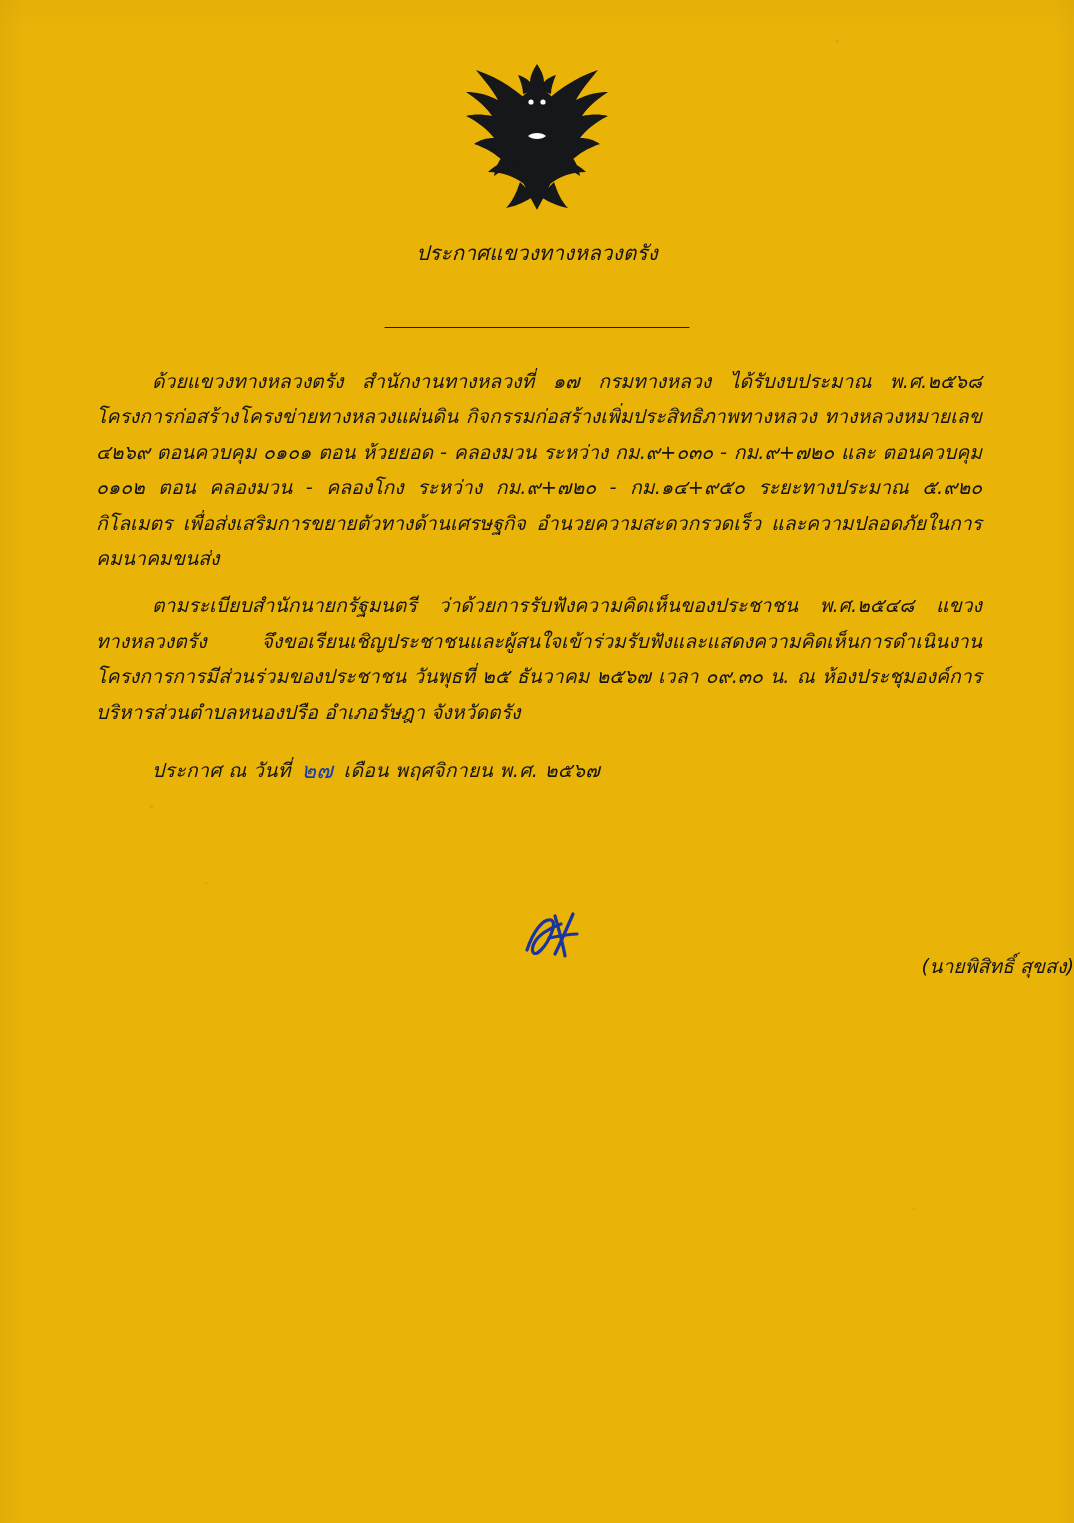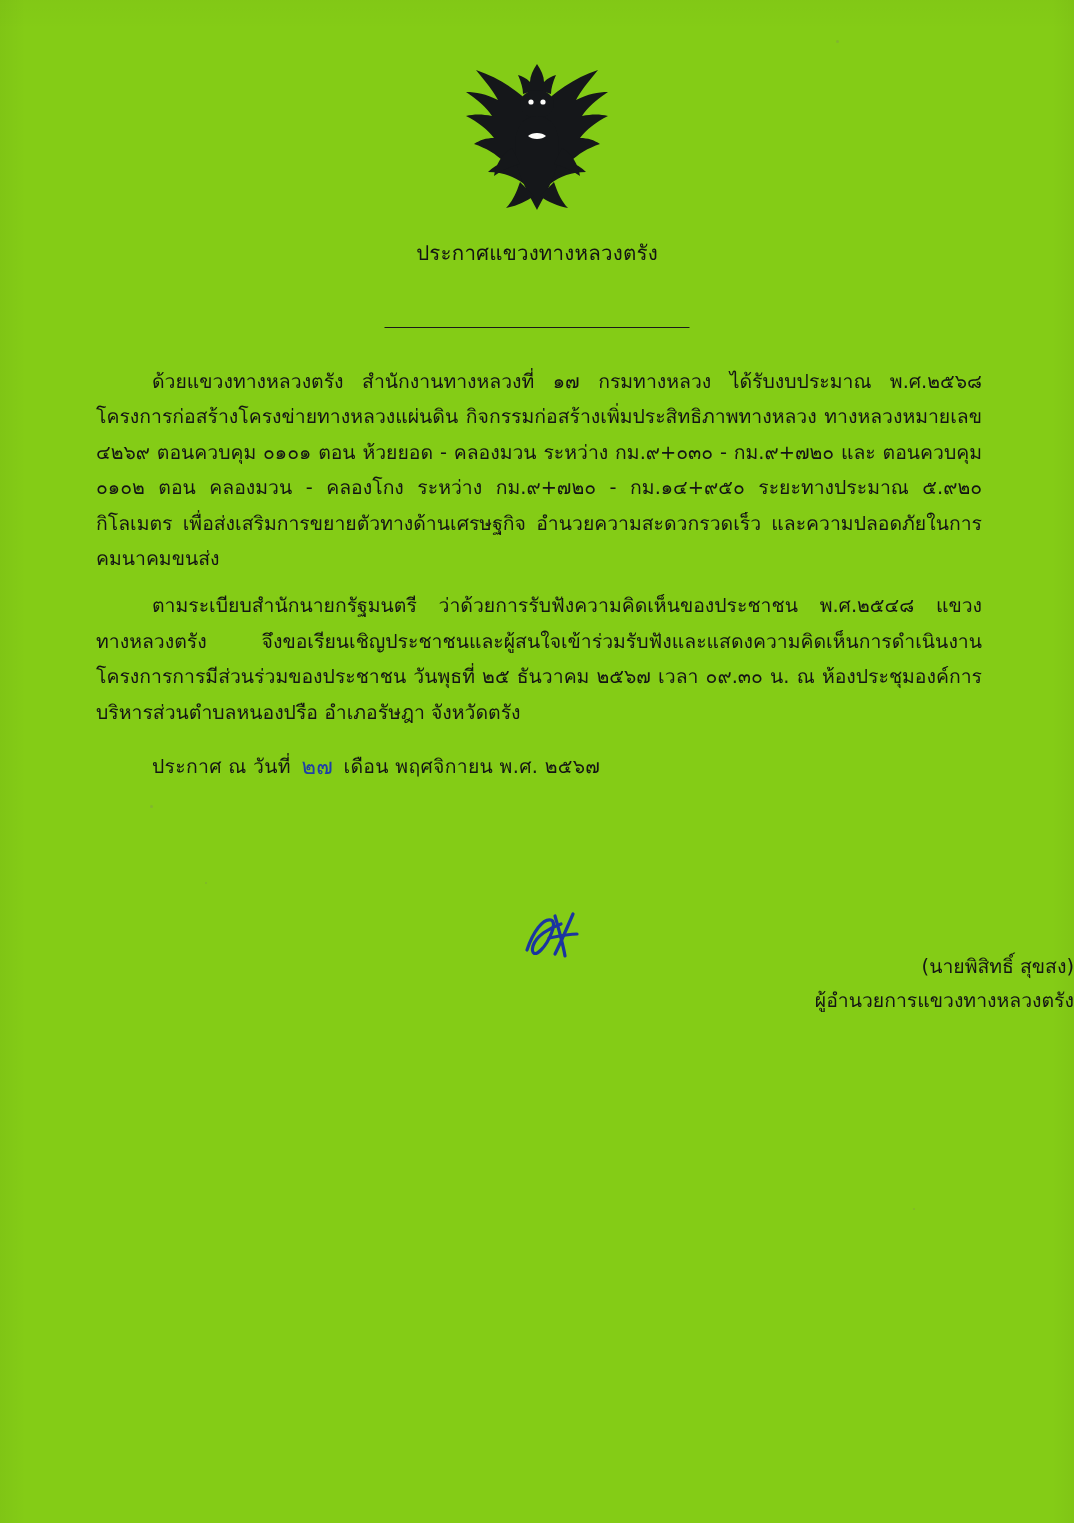--- a/index.html
+++ b/index.html
@@ -11,21 +11,22 @@
     width: 1074px;
     height: 1523px;
     position: relative;
     font-family: "DejaVu Sans", "Liberation Sans", sans-serif;
     color: #1d1d1f;
     overflow: hidden;
   }
   .page {
     position: absolute;
     inset: 0;
-    background: #84cc16;
+    background: #eab308;
+    font-style: italic;
   }
   
   .page::before {
     content: "";
     position: absolute;
     inset: 0;
     background:
       linear-gradient(to right, rgba(0,0,0,0.035) 0px, rgba(0,0,0,0) 26px),
       linear-gradient(to left, rgba(0,0,0,0.03) 0px, rgba(0,0,0,0) 22px),
       linear-gradient(to bottom, rgba(0,0,0,0.02) 0px, rgba(0,0,0,0) 30px);
@@ -74,21 +75,21 @@
     line-height: 35.4px;
     text-align: justify;
     text-justify: inter-word;
     margin: 0 0 12px 0;
     color: #141414;
   }
   .para .indent { display: inline-block; width: 56px; }
 
   .notice-line {
     font-size: 19.4px;
-    line-height: 32px;
+    line-height: 39px;
     margin: 20px 0 0 0;
     padding-left: 56px;
     color: #141414;
     letter-spacing: 0.3px;
   }
   .handwritten-date {
     font-family: "DejaVu Sans", sans-serif;
     color: #1e3fa8;
     font-size: 22px;
     padding: 0 4px;
@@ -194,27 +195,15 @@
       <svg width="90" height="58" viewBox="0 0 90 58" aria-hidden="true">
         <g fill="none" stroke="#1b35a0" stroke-width="3.2" stroke-linecap="round">
           <path d="M12 42 C18 24 28 10 36 12 C43 14 34 34 26 42 C20 48 16 46 18 38 C21 28 34 20 46 16"></path>
           <path d="M40 8 C44 22 48 36 50 48"></path>
           <path d="M58 6 C52 20 46 34 40 46"></path>
           <path d="M34 30 C44 28 54 26 62 26"></path>
         </g>
       </svg>
     </div>
     <div class="sig-name">(นายพิสิทธิ์  สุขสง)</div>
-    <div class="sig-role">
-      <span>ผู้อำนวยการแขวงทางหลวงตรัง</span>
-      <span class="initial">
-        <svg width="30" height="30" viewBox="0 0 30 30" aria-hidden="true">
-          <g fill="none" stroke="#1b35a0" stroke-width="2.4" stroke-linecap="round">
-            <path d="M7 4 C9 12 10 20 9 26"></path>
-            <path d="M20 5 C16 13 12 21 8 27"></path>
-            <path d="M5 16 C11 14 17 13 22 14"></path>
-          </g>
-        </svg>
-      </span>
-    </div>
   </div>
 
 </div>
 
 </body></html>

